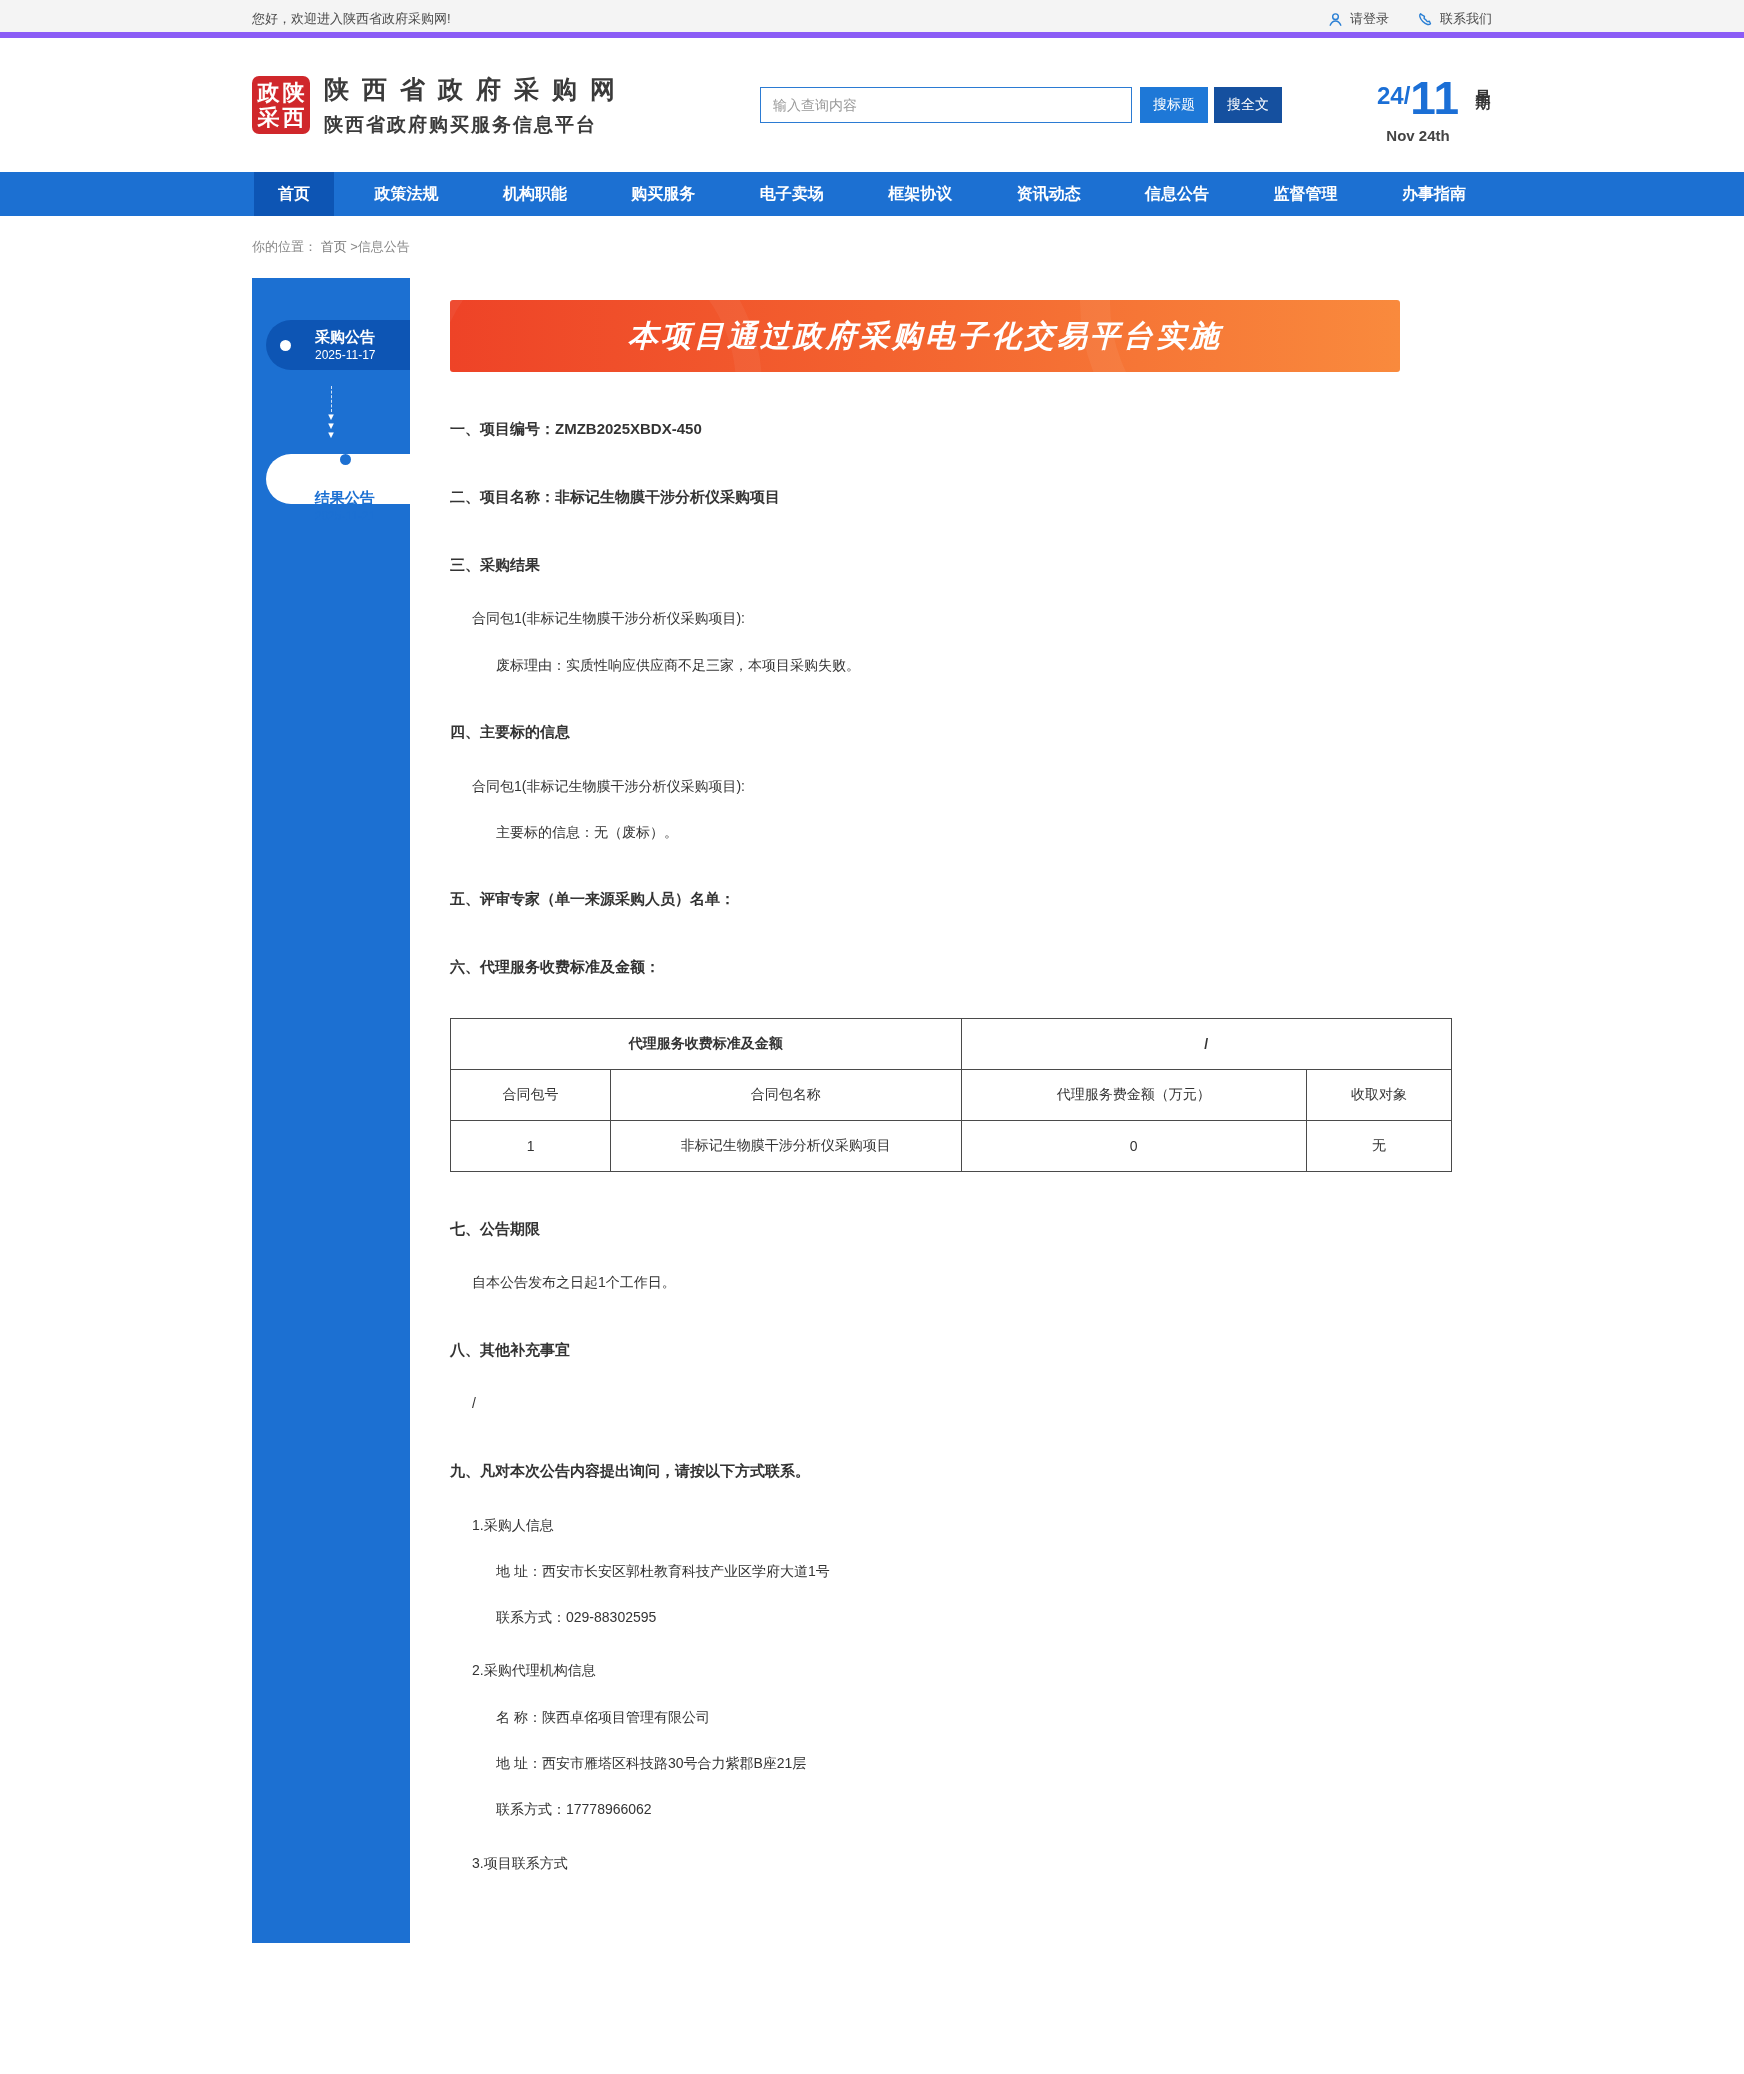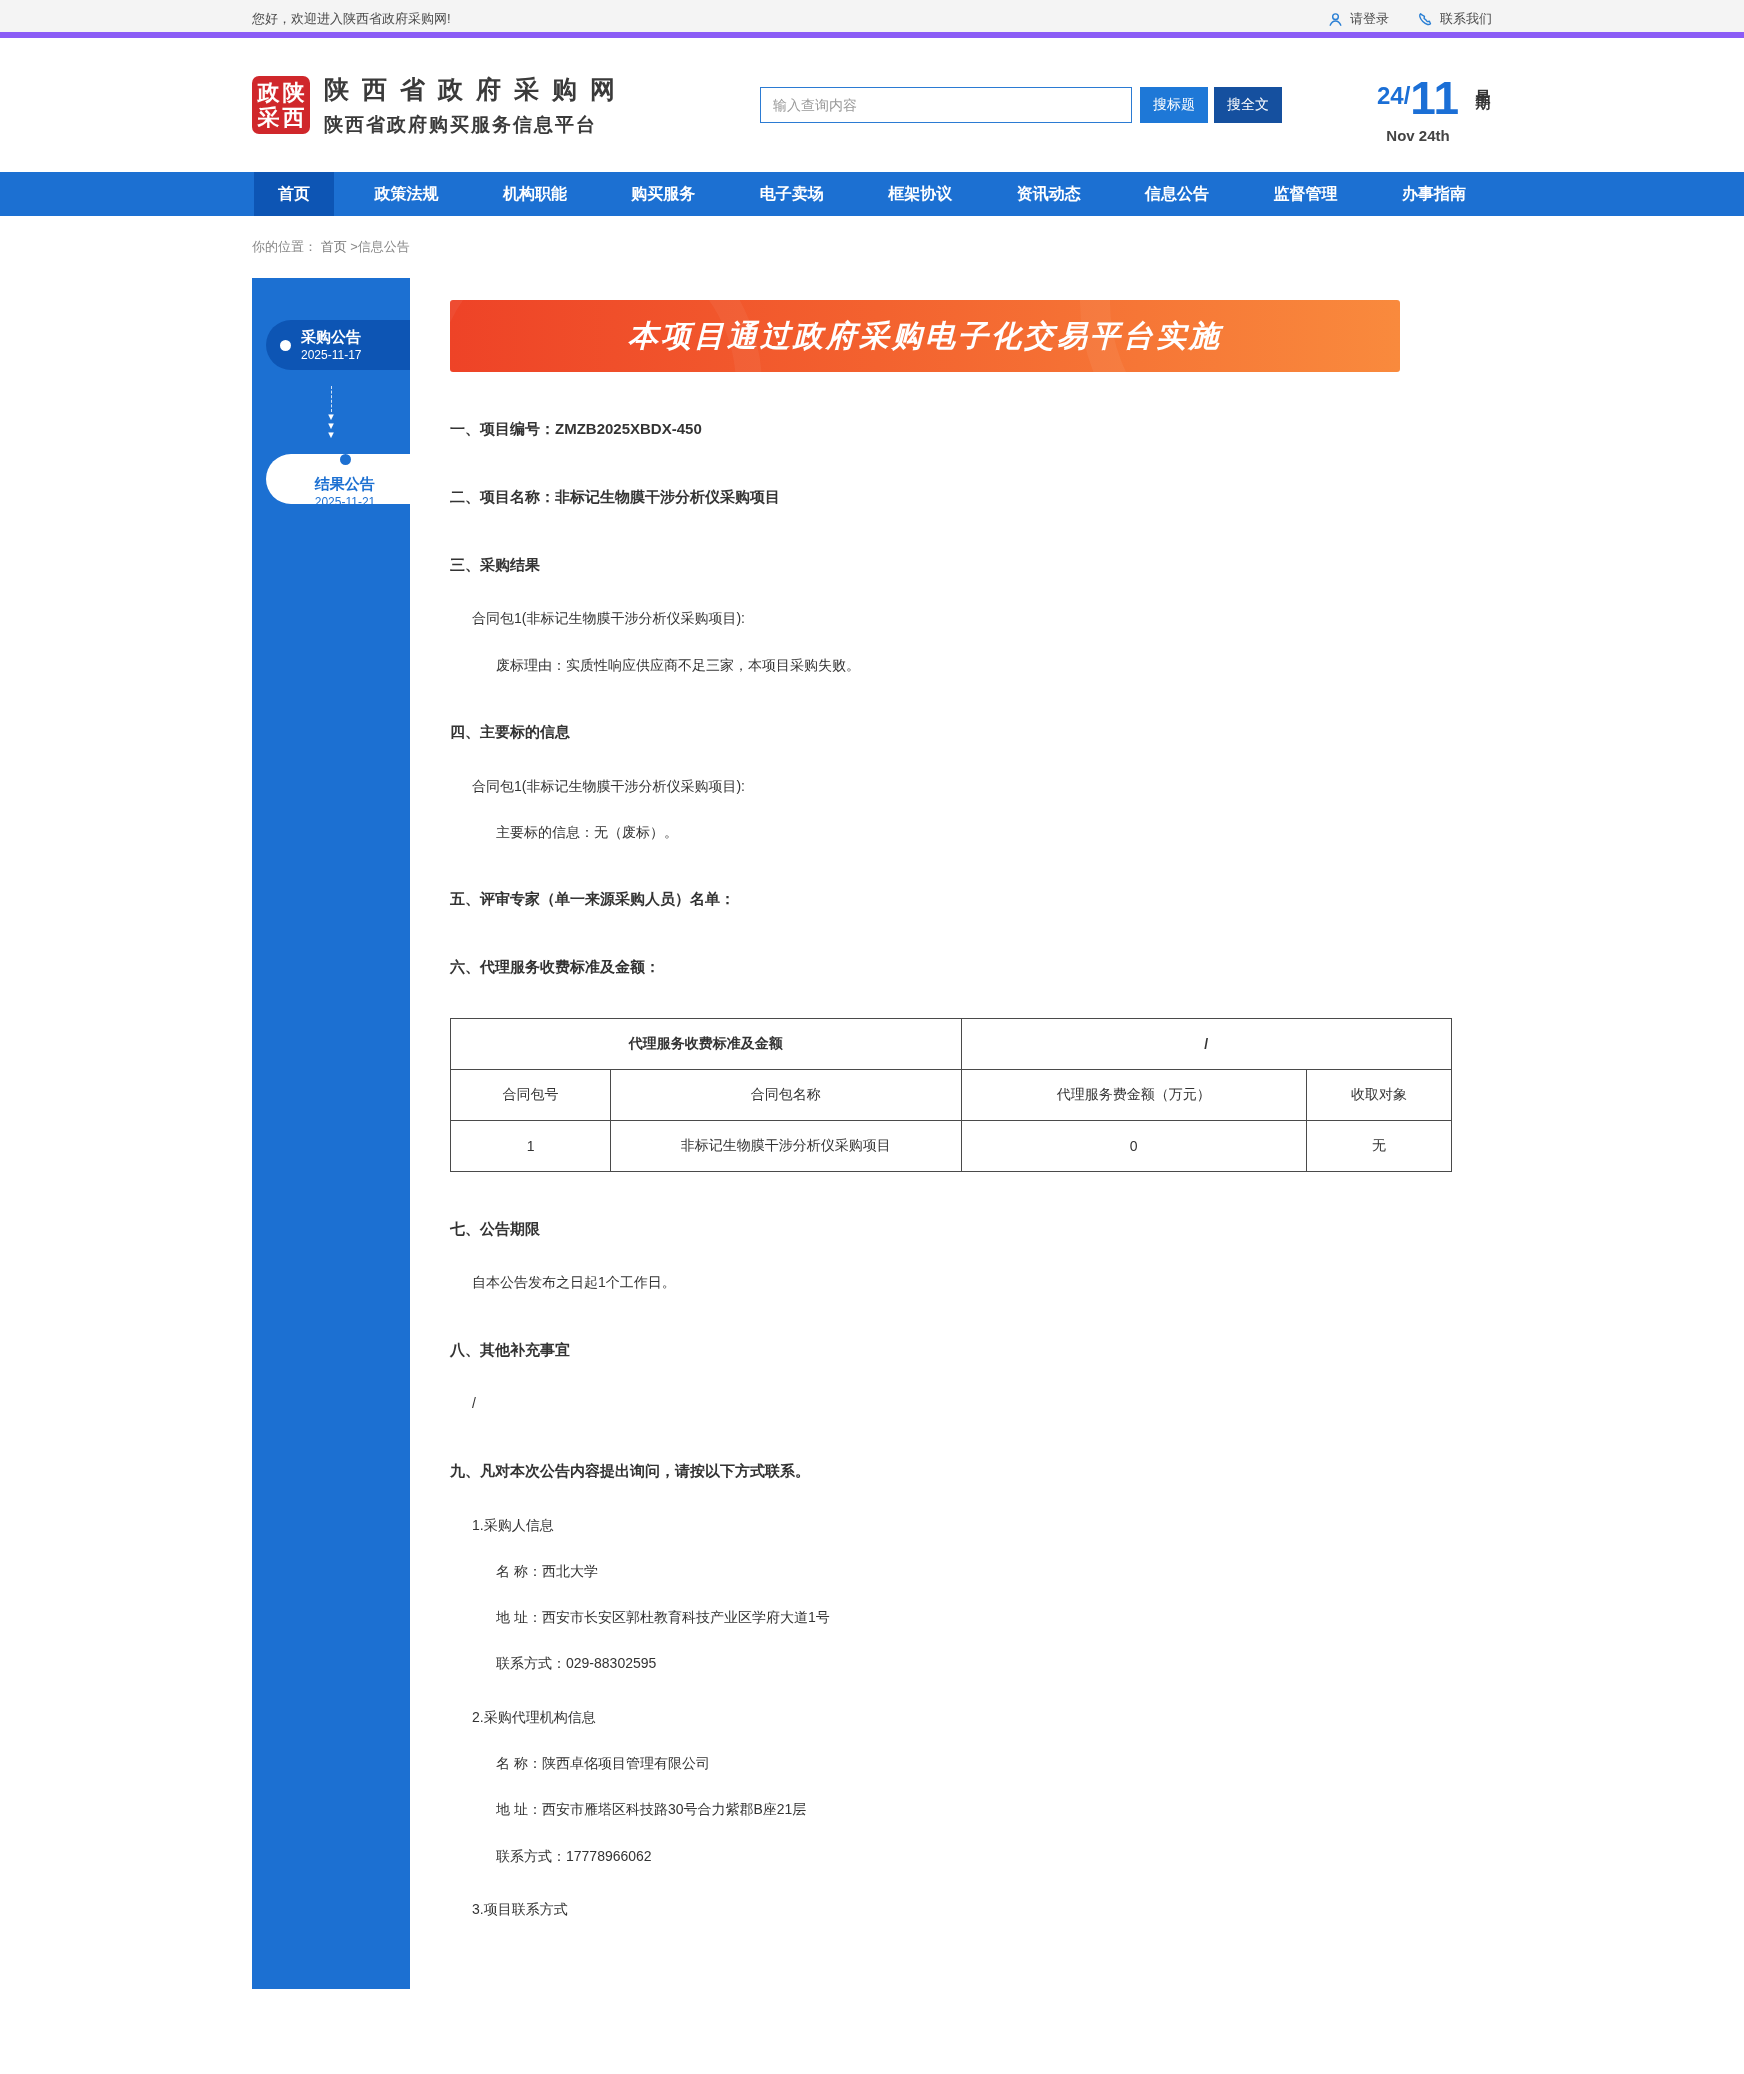--- a/index.html
+++ b/index.html
@@ -51,21 +51,21 @@
 
   
   .crumbwrap { height:62px; display:flex; align-items:center; }
   .crumb { font-size:13px; color:#888; }
   .crumb a { color:#777; text-decoration:none; cursor:pointer; }
 
   
   .main { display:flex; min-height:1627px; }
   .sidebar { width:158px; background:#1c70d2; padding-top:42px; flex-shrink:0; }
   .pill { margin-left:14px; height:50px; border-radius:25px 0 0 25px; display:flex; align-items:center;
-          gap:10px; padding-left:14px; cursor:pointer; }
+          gap:24px; padding-left:14px; cursor:pointer; }
   .pill .dot { width:11px; height:11px; border-radius:50%; flex-shrink:0; }
   .pill-blue { background:#0d55b4; color:#fff; }
   .pill-blue .dot { background:#fff; }
   .pill-white { background:#fff; color:#1c70d2;flex-direction:column; }
   .pill-white .dot { background:#1c70d2; }
   .pill .t { font-size:15px; font-weight:bold; line-height:1.2; }
   .pill .d { font-size:12px; line-height:1.2; margin-top:2px; }
   .side-arrow { height:84px; display:flex; flex-direction:column; align-items:center; justify-content:center; color:#fff; }
   .dash { width:0; height:26px; border-left:1px dashed rgba(255,255,255,.8); }
   .chev { font-size:11px; line-height:9px; color:#fff; }
@@ -233,21 +233,20 @@
       </tr>
     </tbody>
       </table>
 
     <div class="l l-h">七、公告期限</div>
     <div class="l l-i1">自本公告发布之日起1个工作日。</div>
     <div class="l l-h">八、其他补充事宜</div>
     <div class="l l-i1">/</div>
     <div class="l l-h">九、凡对本次公告内容提出询问，请按以下方式联系。</div>
     <div class="l l-i1">1.采购人信息</div>
-    <div class="l l-i2">名  称：西北大学</div>
     <div class="l l-i2">地  址：西安市长安区郭杜教育科技产业区学府大道1号</div>
     <div class="l l-i2">联系方式：029-88302595</div>
     <div class="l l-i1">2.采购代理机构信息</div>
     <div class="l l-i2">名  称：陕西卓佲项目管理有限公司</div>
     <div class="l l-i2">地  址：西安市雁塔区科技路30号合力紫郡B座21层</div>
     <div class="l l-i2">联系方式：17778966062</div>
     <div class="l l-i1">3.项目联系方式</div>
 
   </article>
 </div>

